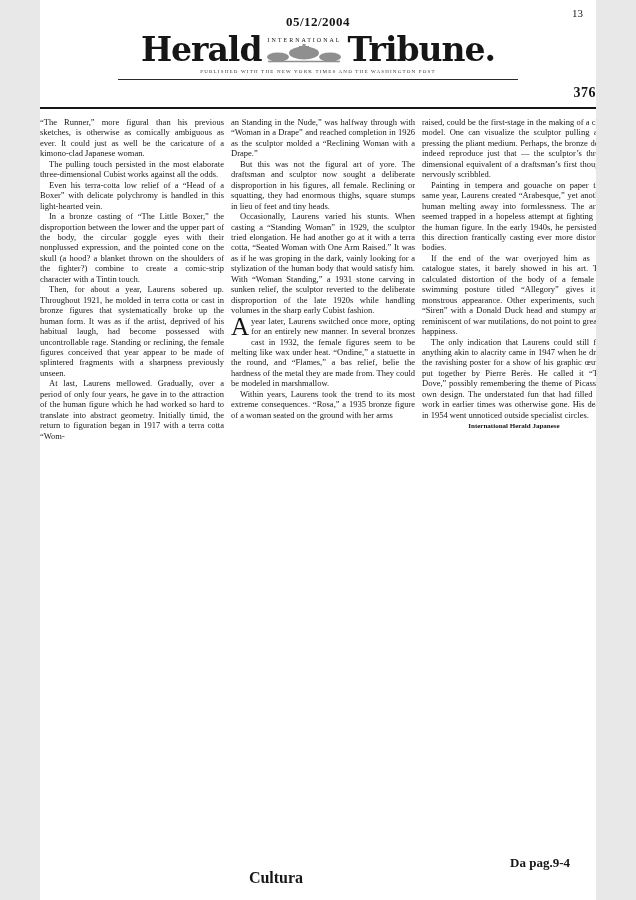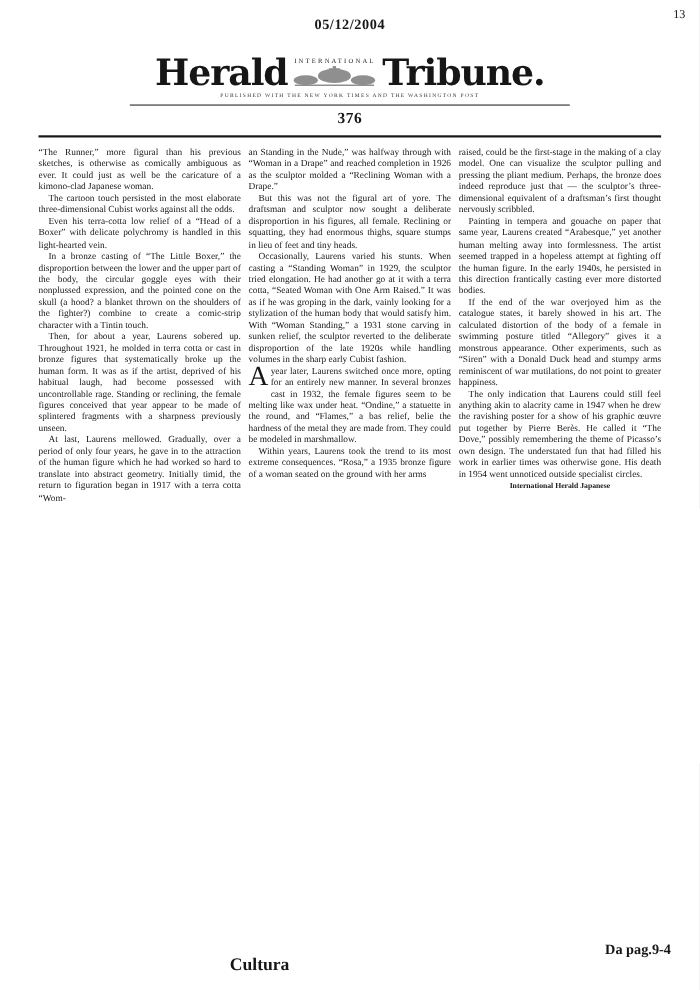--- a/index.html
+++ b/index.html
@@ -1,18 +1,18 @@
 <!DOCTYPE html>
 <html lang="en"><head>
 <meta charset="utf-8">
 <style>
   html, body { margin: 0; padding: 0; background: #e8e8e8; }
   .page {
     position: relative;
-    width: 636px;
+    width: 556px;
     height: 900px;
     margin: 0 auto;
     background: #ffffff;
     color: #161616;
     font-family: "Liberation Serif", serif;
     overflow: hidden;
   }
   .pagenum {
     position: absolute;
     top: 7px;
@@ -32,21 +32,20 @@
     justify-content: center;
     align-items: flex-end;
     gap: 5px;
     line-height: 1;
   }
   .mast-name {
     font-family: "DejaVu Serif", serif;
     font-weight: bold;
     font-size: 33px;
     letter-spacing: -1px;
-    margin-top: 16px;
   }
   .mast-center {
     display: flex;
     flex-direction: column;
     align-items: center;
     padding-bottom: 2px;
   }
   .mast-intl {
     font-size: 6px;
     letter-spacing: 2px;
@@ -59,21 +58,21 @@
     letter-spacing: 1.2px;
     color: #333;
   }
   .rule-thin {
     width: 400px;
     margin: 5px auto 0 auto;
     border-top: 1px solid #2a2a2a;
   }
   .edition {
     margin-top: 5px;
-    text-align: center;
+    text-align: right;
     font-weight: bold;
     font-size: 14px;
     letter-spacing: 0.5px;
   }
   .rule-thick {
     width: 566px;
     margin: 6px auto 0 auto;
     border-top: 2.5px solid #161616;
   }
   .columns {
@@ -152,21 +151,21 @@
   <div class="rule-thin"></div>
 
   <div class="edition">376</div>
 
   <div class="rule-thick"></div>
 
   <div class="columns">
 
     <div class="col">
       <p class="para no-indent">“The Runner,” more figural than his previous sketches, is otherwise as comically ambiguous as ever. It could just as well be the caricature of a kimono-clad Japanese woman.</p>
-      <p class="para">The cartoon touch persisted in the most elaborate three-dimensional Cubist works against all the odds.</p>
+      <p class="para">The pulling touch persisted in the most elaborate three-dimensional Cubist works against all the odds.</p>
       <p class="para">Even his terra-cotta low relief of a “Head of a Boxer” with delicate polychromy is handled in this light-hearted vein.</p>
       <p class="para">In a bronze casting of “The Little Boxer,” the disproportion between the lower and the upper part of the body, the circular goggle eyes with their nonplussed expression, and the pointed cone on the skull (a hood? a blanket thrown on the shoulders of the fighter?) combine to create a comic-strip character with a Tintin touch.</p>
       <p class="para">Then, for about a year, Laurens sobered up. Throughout 1921, he molded in terra cotta or cast in bronze figures that systematically broke up the human form. It was as if the artist, deprived of his habitual laugh, had become possessed with uncontrollable rage. Standing or reclining, the female figures conceived that year appear to be made of splintered fragments with a sharpness previously unseen.</p>
       <p class="para">At last, Laurens mellowed. Gradually, over a period of only four years, he gave in to the attraction of the human figure which he had worked so hard to translate into abstract geometry. Initially timid, the return to figuration began in 1917 with a terra cotta “Wom-</p>
     </div>
 
     <div class="col">
       <p class="para no-indent">an Standing in the Nude,” was halfway through with “Woman in a Drape” and reached completion in 1926 as the sculptor molded a “Reclining Woman with a Drape.”</p>
       <p class="para">But this was not the figural art of yore. The draftsman and sculptor now sought a deliberate disproportion in his figures, all female. Reclining or squatting, they had enormous thighs, square stumps in lieu of feet and tiny heads.</p>
       <p class="para">Occasionally, Laurens varied his stunts. When casting a “Standing Woman” in 1929, the sculptor tried elongation. He had another go at it with a terra cotta, “Seated Woman with One Arm Raised.” It was as if he was groping in the dark, vainly looking for a stylization of the human body that would satisfy him. With “Woman Standing,” a 1931 stone carving in sunken relief, the sculptor reverted to the deliberate disproportion of the late 1920s while handling volumes in the sharp early Cubist fashion.</p>

